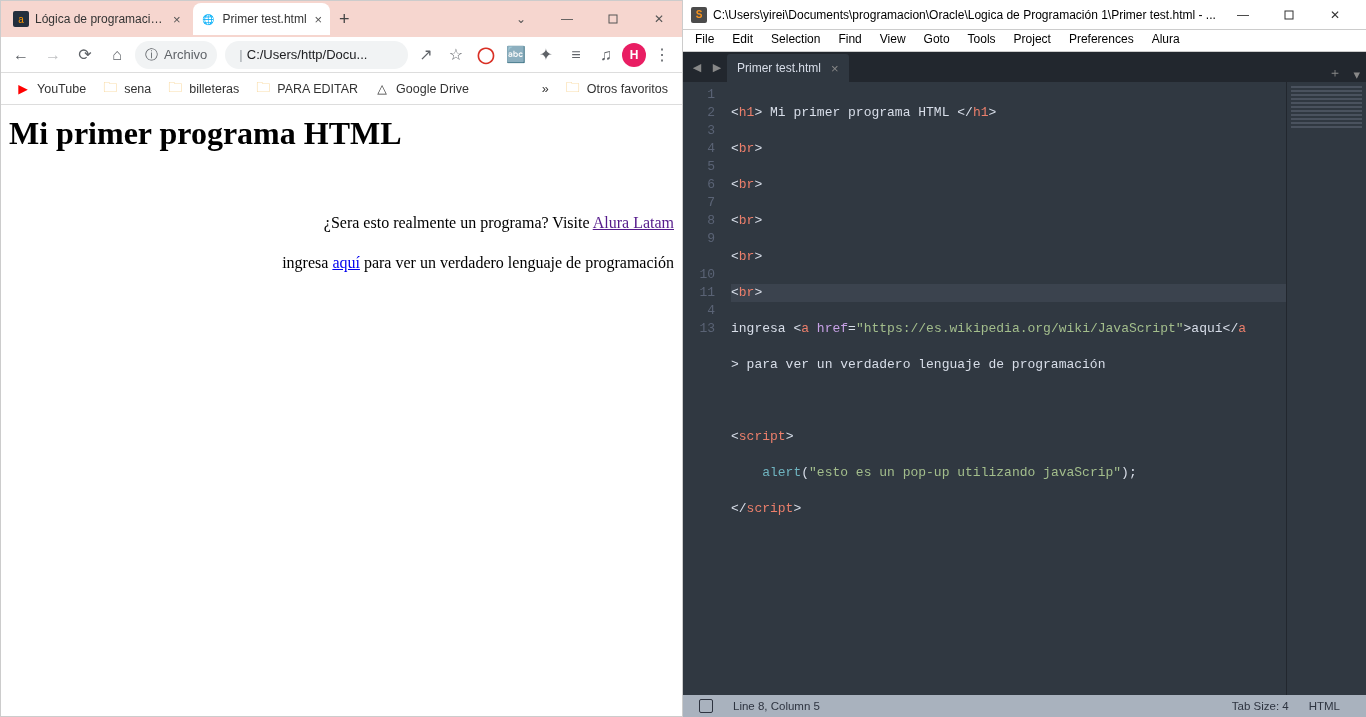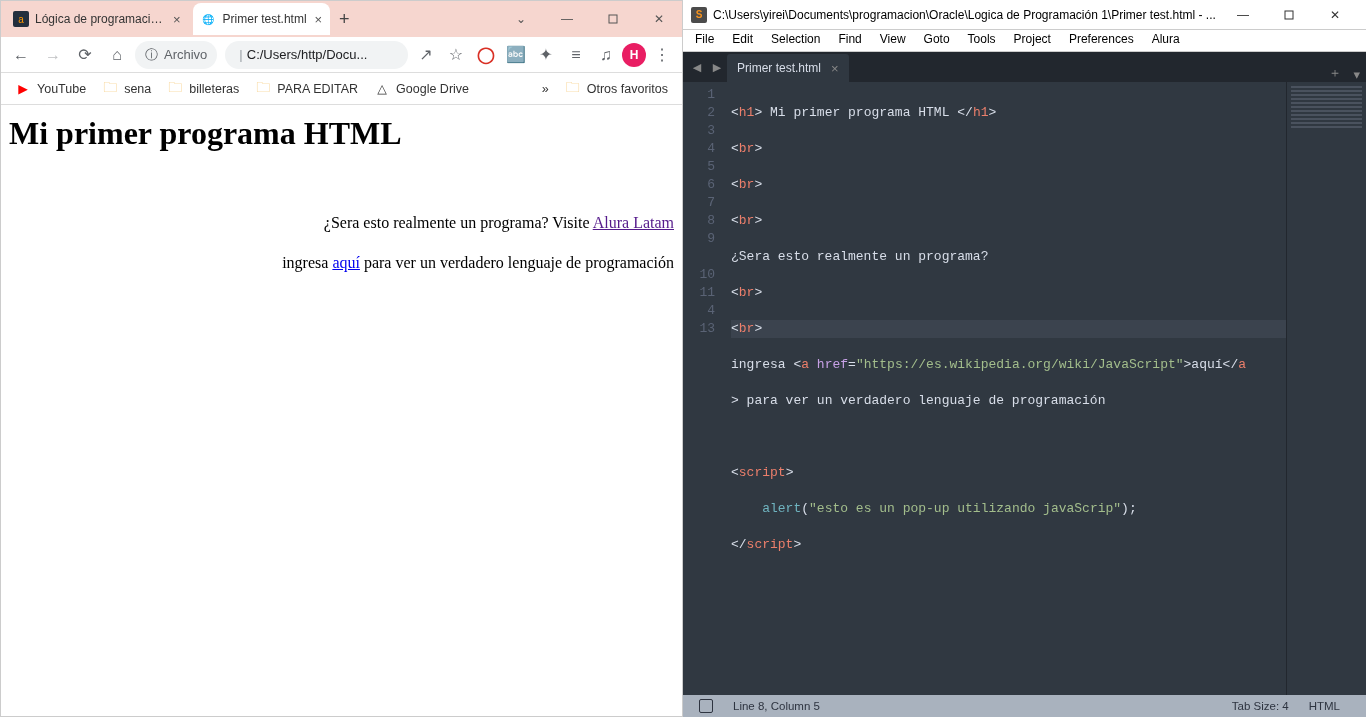--- a/index.html
+++ b/index.html
@@ -231,21 +231,20 @@
       <div class="ln">10</div>
       <div class="ln">11</div>
       <div class="ln">4</div>
       <div class="ln">13</div>
     </div>
     <div class="code">
 <div class="row"><span class="p">&lt;</span><span class="tag">h1</span><span class="p">&gt;</span><span class="txt"> Mi primer programa HTML </span><span class="p">&lt;/</span><span class="tag">h1</span><span class="p">&gt;</span></div>
 <div class="row"><span class="p">&lt;</span><span class="tag">br</span><span class="p">&gt;</span></div>
 <div class="row"><span class="p">&lt;</span><span class="tag">br</span><span class="p">&gt;</span></div>
 <div class="row"><span class="p">&lt;</span><span class="tag">br</span><span class="p">&gt;</span></div>
-<div class="row"><span class="txt">¿Sera esto realmente un programa?</span></div>
 <div class="row"><span class="p">&lt;</span><span class="tag">br</span><span class="p">&gt;</span></div>
 <div class="row hl"><span class="p">&lt;</span><span class="tag">br</span><span class="p">&gt;</span></div>
 <div class="row"><span class="txt">ingresa </span><span class="p">&lt;</span><span class="tag">a</span><span> </span><span class="attr">href</span><span class="p">=</span><span class="str">"https://es.wikipedia.org/wiki/JavaScript"</span><span class="p">&gt;</span><span class="txt">aquí</span><span class="p">&lt;/</span><span class="tag">a</span></div>
 <div class="row"><span class="p">&gt;</span><span class="txt"> para ver un verdadero lenguaje de programación</span></div>
 <div class="row"></div>
 <div class="row"><span class="p">&lt;</span><span class="tag">script</span><span class="p">&gt;</span></div>
 <div class="row"><span>    </span><span class="fn">alert</span><span class="p">(</span><span class="str">"esto es un pop-up utilizando javaScrip"</span><span class="p">);</span></div>
 <div class="row"><span class="p">&lt;/</span><span class="tag">script</span><span class="p">&gt;</span></div>
     </div>
     <div class="minimap">

